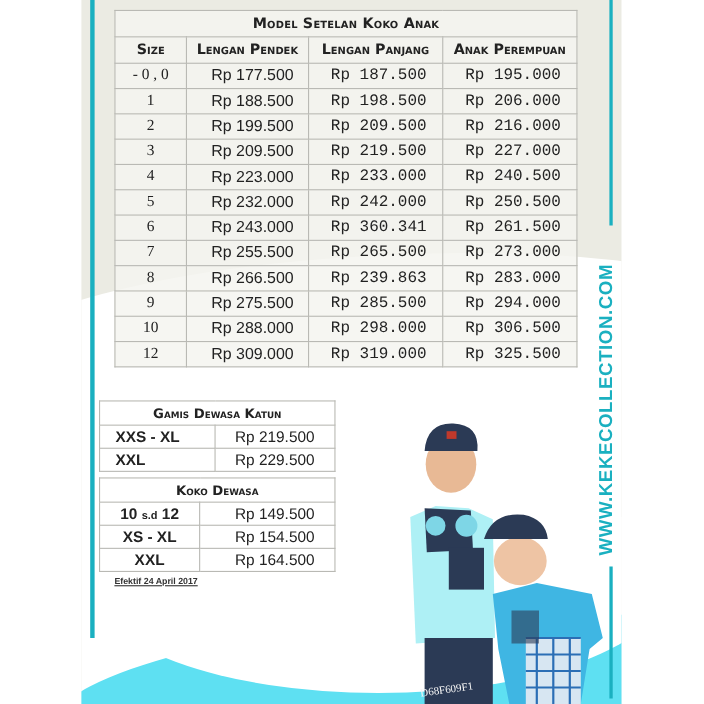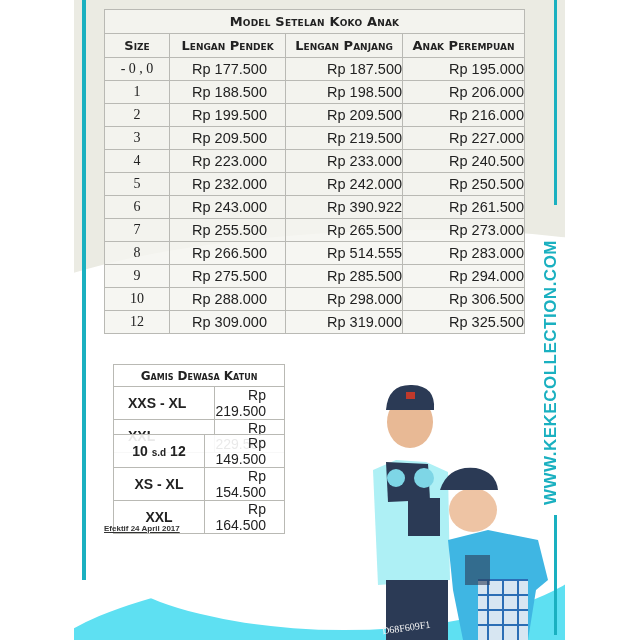--- a/index.html
+++ b/index.html
@@ -19,22 +19,22 @@
                   color:#1ab0c0; font-family:"Liberation Sans", sans-serif; font-weight:bold; font-size:17px;
                   letter-spacing:0.5px; white-space:nowrap; width:290px; }
   table { border-collapse:collapse; position:absolute; background:rgba(245,245,240,0.85); }
   td, th { border:1.5px solid #b9b9b4; text-align:center; color:#222; padding:0; }
   .main-table { left:104px; top:9px; width:421px; }
   .main-table .title th { height:23px; font-size:13px; font-weight:bold; font-variant:small-caps; letter-spacing:0.2px; }
   .main-table .hdr th { height:23px; font-size:13px; font-weight:bold; font-variant:small-caps;margin-left:30px; }
   .main-table td { height:22px; font-size:14.5px; font-family:"Liberation Sans", sans-serif; }
   .main-table td.size { font-family:"Liberation Serif", serif; font-size:14px; width:64px; }
   .main-table td.price { text-align:left; padding-left:22px; }
-  .main-table td.price2 { text-align:right; padding-left:20px; }
-  .small-table { left:113px; width:172px; background:rgba(255,255,255,0.9);padding-left:20px; }
+  .main-table td.price2 { text-align:left; padding-left:20px;font-family:Liberation Mono, monospace; }
+  .small-table { left:90px; width:215px; background:rgba(255,255,255,0.9);padding-left:20px; }
   .small-table th { height:21px; font-size:12px; font-weight:bold; font-variant:small-caps; }
   .small-table td { height:20px; font-size:14px; font-family:Liberation Sans, sans-serif; }
   .small-table td.lbl { width:90px; text-align:left; padding-left:14px; font-weight:bold; }
   .small-table td.lbl.c { text-align:center; padding-left:0; }
   .small-table td.val { text-align:right; padding-right:18px; }
   .gamis { top:364px; }
   .koko { top:434px; }
   .sd { font-size:10px; }
   .effective { position:absolute; left:104px; top:524px; font-size:8px; font-weight:bold; color:#333;
                font-family:"Liberation Sans", sans-serif;text-decoration:underline; }
@@ -99,33 +99,33 @@
       </tr>
   <tr>
         <td class="size">5</td>
         <td class="price">Rp  232.000</td>
         <td class="price2">Rp 242.000</td>
         <td class="price2">Rp 250.500</td>
       </tr>
   <tr>
         <td class="size">6</td>
         <td class="price">Rp  243.000</td>
-        <td class="price2">Rp 390.922</td>
+        <td class="price2">Rp 360.341</td>
         <td class="price2">Rp 261.500</td>
       </tr>
   <tr>
         <td class="size">7</td>
         <td class="price">Rp  255.500</td>
         <td class="price2">Rp 265.500</td>
         <td class="price2">Rp 273.000</td>
       </tr>
   <tr>
         <td class="size">8</td>
         <td class="price">Rp  266.500</td>
-        <td class="price2">Rp 514.555</td>
+        <td class="price2">Rp 239.863</td>
         <td class="price2">Rp 283.000</td>
       </tr>
   <tr>
         <td class="size">9</td>
         <td class="price">Rp  275.500</td>
         <td class="price2">Rp 285.500</td>
         <td class="price2">Rp 294.000</td>
       </tr>
   <tr>
         <td class="size">10</td>
@@ -153,20 +153,23 @@
       </tr>
   <tr>
         <td class="lbl">XXL</td>
         <td class="val">Rp 229.500</td>
       </tr>
 </tbody>
   </table>
 
 <table class="small-table koko">
   <tbody>
+      <tr>
+        <th colspan="2">Koko Dewasa</th>
+      </tr>
   <tr>
         <td class="lbl c"><span>10 </span><span class="sd">s.d</span><span> 12</span></td>
         <td class="val">Rp 149.500</td>
       </tr>
   <tr>
         <td class="lbl c">XS - XL</td>
         <td class="val">Rp 154.500</td>
       </tr>
   <tr>
         <td class="lbl c">XXL</td>

